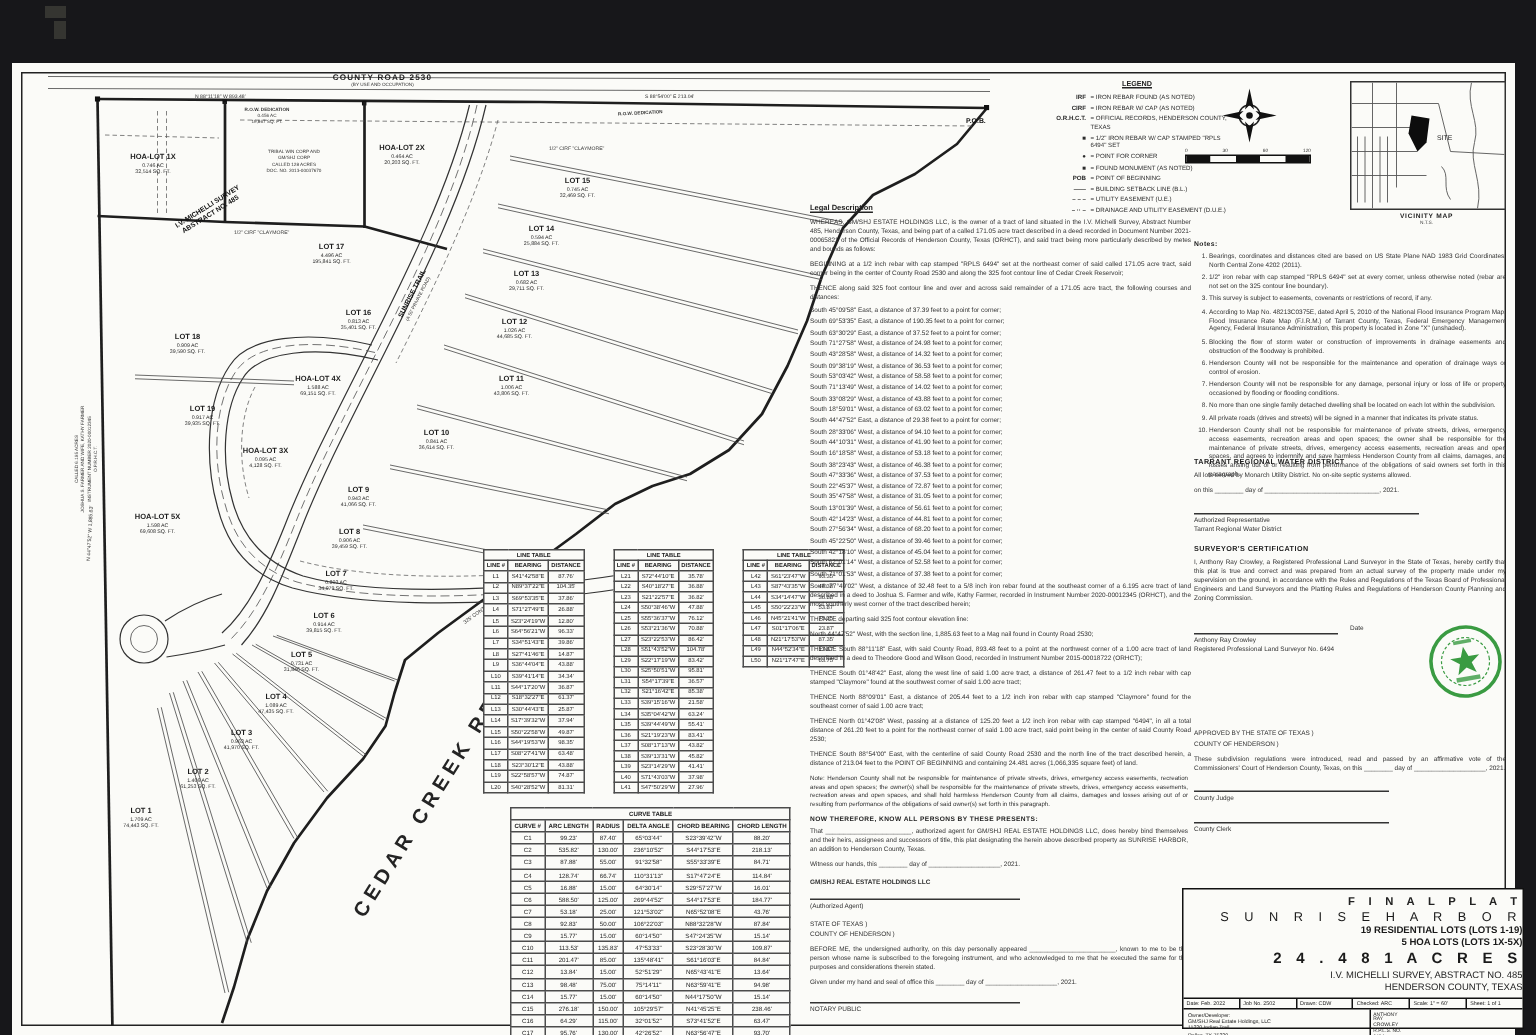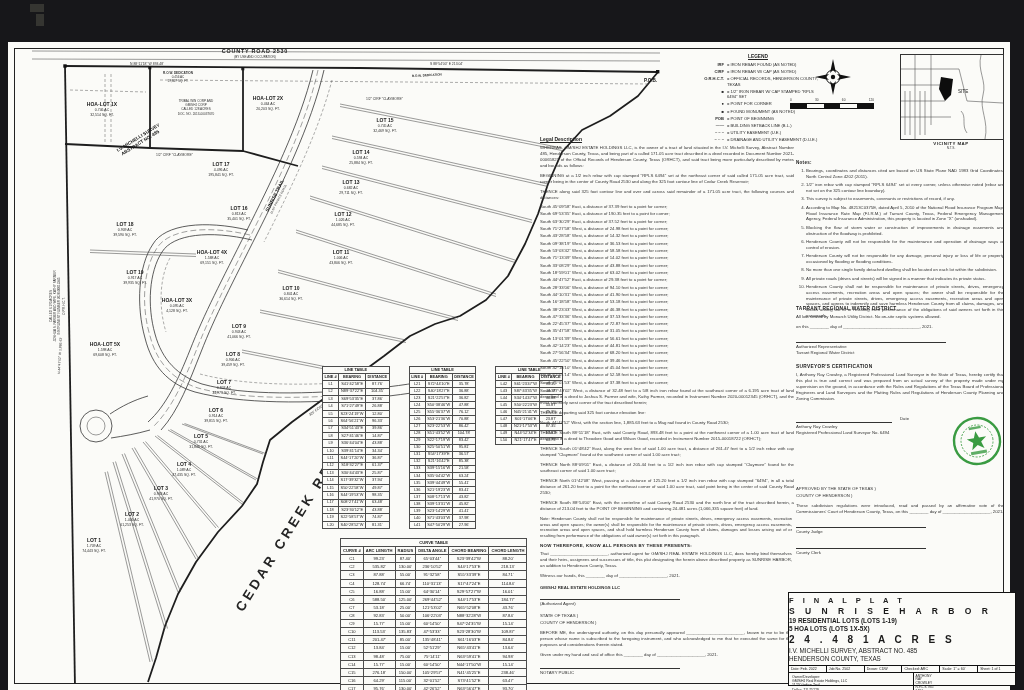--- a/index.html
+++ b/index.html
@@ -51,23 +51,23 @@
   .sb-b{background:#111;} .sb-w{background:#fbfbf8;}
   
   #vicinity{position:absolute;}
   #vicinity .cap{font-size:4.4px;font-weight:700;text-align:center;margin-top:1px;color:#222;letter-spacing:.5px;}
   #vicinity .nts{font-size:3.2px;text-align:center;color:#444;}
   
   #seal{position:absolute;right:2px;top:52px;transform:rotate(-10deg);}
   
   #tb{position:absolute;left:780px;top:550px;width:226px;height:92px;border:1.4px solid #111;
       background:#fbfbf8;display:flex;flex-direction:column;}
-  #tb .tt{text-align:left;}
+  #tb .tt{text-align:right;}
   .tb-fp{font-size:7.5px;letter-spacing:3.5px;font-weight:600;color:#222;margin-top:3px;}
-  .tb-nm{font-size:8.5px;letter-spacing:4px;font-weight:700;color:#1a1a1a;margin-top:1px;}
+  .tb-nm{font-size:8.5px;letter-spacing:4px;font-weight:400;color:#1a1a1a;margin-top:1px;}
   .tb-l{font-size:6.4px;font-weight:700;color:#1a1a1a;margin-top:1px;}
   .tb-ac{font-size:10px;letter-spacing:3.5px;font-weight:600;color:#1a1a1a;margin-top:2px;}
   .tb-sv{font-size:6.3px;color:#222;margin-top:2px;}
   .tb-ct{font-size:6.3px;color:#222;margin-top:1px;}
   #tb .inforow{display:flex;border-top:.9px solid #111;border-bottom:.9px solid #111;margin-top:3px;}
   #tb .inforow div{flex:1;font-size:3.6px;padding:1px 2px;border-right:.7px solid #111;color:#222;white-space:nowrap;overflow:hidden;}
   #tb .inforow div:last-child{border-right:none;}
   #tb .bot{flex:1;display:flex;}
   #tb .bot .own{width:52%;border-right:.9px solid #111;padding:1.5px 3px;font-size:3.5px;line-height:1.25;color:#222;}
   #tb .bot .svy{flex:1;display:flex;padding:1.5px 2px;gap:2px;}

